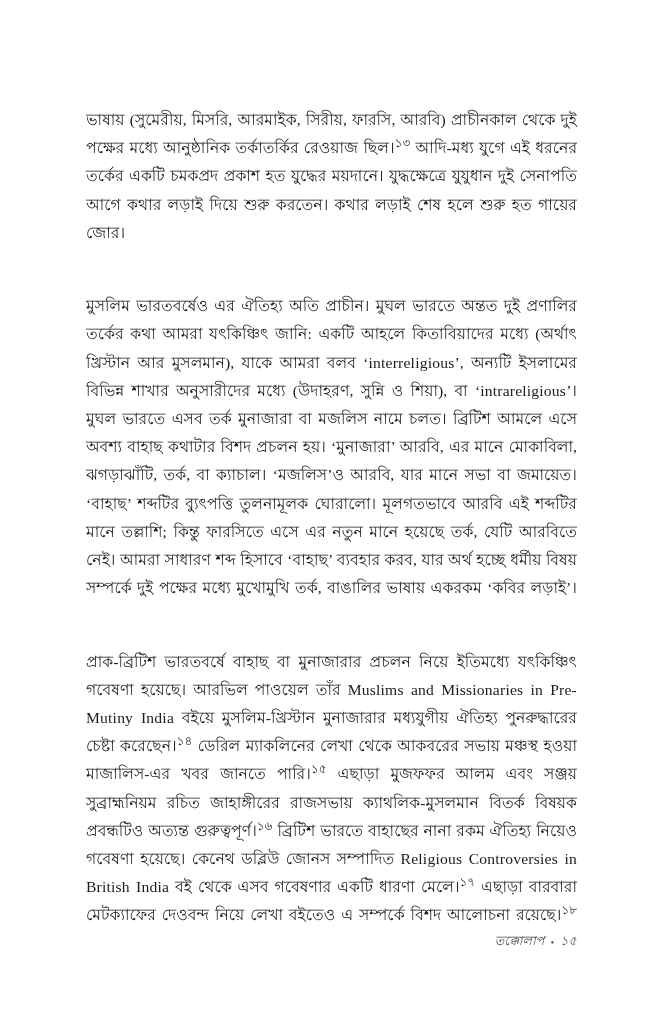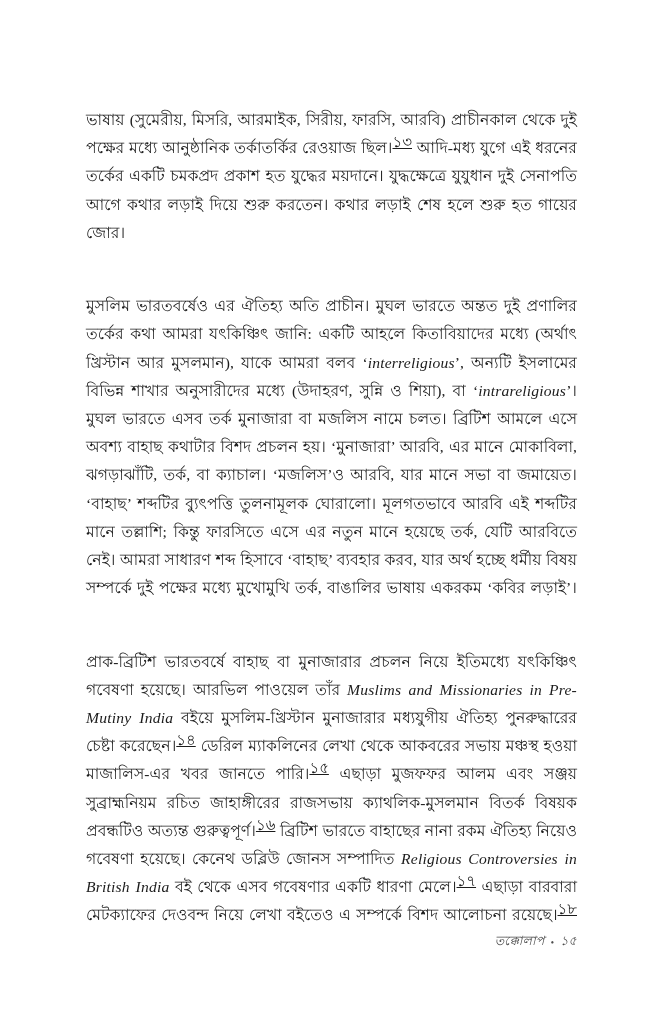--- a/index.html
+++ b/index.html
@@ -48,31 +48,29 @@
   }
 
   
   .para::after {
     content: "";
     display: inline-block;
     width: 100%;
   }
 
   .ital {
-    font-style: italic;
     font-family: "Liberation Serif", "DejaVu Serif", serif;
     letter-spacing: 0.2px;
   }
 
   sup.fn {
-    font-size: 15px;
+    font-size: 12px;
     vertical-align: super;
     line-height: 0;
     letter-spacing: 0;
-    text-decoration: underline;
   }
 
   #footer {
     position: absolute;
     left: 86px;
     top: 932px;
     width: 491px;
     text-align: right;
     font-size: 12.6px;
     color: #4c4c4c;

